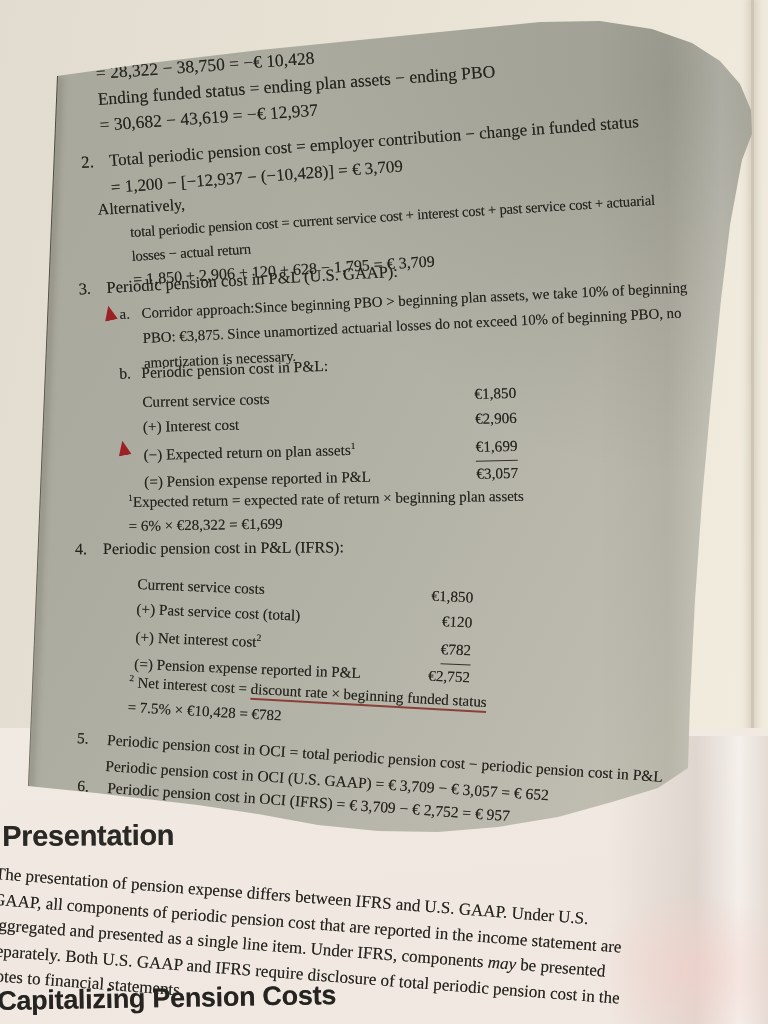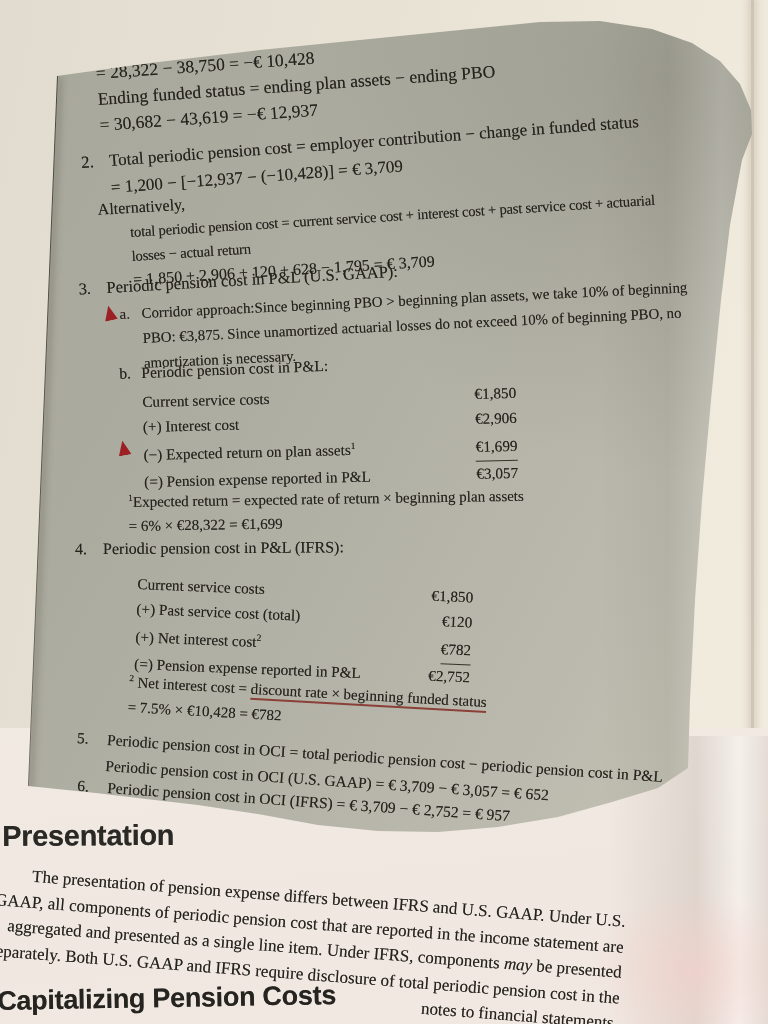--- a/index.html
+++ b/index.html
@@ -53,21 +53,21 @@
   #blk-3b{left:141px;top:364px;transform:rotate(-2.2deg);font-size:15.5px;}
   #tbl-1{left:142px;top:390px;transform:rotate(-1.4deg);font-size:15.2px;line-height:24.5px;width:374px;}
   #fn-1{left:128px;top:486px;transform:rotate(-0.9deg);font-size:15px;line-height:24px;}
   #blk-4{left:103px;top:540px;transform:rotate(-0.4deg);font-size:16px;}
   #tbl-2{left:138px;top:572px;transform:rotate(2.3deg);font-size:15.2px;line-height:24.5px;width:336px;}
   #fn-2{left:130px;top:666px;transform:rotate(3.2deg);font-size:15px;line-height:25px;}
   #blk-5{left:108px;top:727px;transform:rotate(3.8deg);font-size:15.5px;line-height:25.5px;}
   #blk-5 .num,#blk-6 .num{left:-30px;}
   #blk-6{left:108px;top:779px;transform:rotate(4deg);font-size:15.5px;}
 
-  .lower{position:absolute;inset:0;text-align:right;}
+  .lower{position:absolute;inset:0;}
   #h-presentation{left:2px;top:820px;font-family:"Liberation Sans",sans-serif;
     font-weight:bold;font-size:29px;letter-spacing:-.3px;color:#2a2925;transform:rotate(-.4deg);}
   #para{left:-4px;top:861px;transform:rotate(4.35deg);font-size:17px;line-height:25.5px;}
   #h-capitalizing{left:-3px;top:986px;font-family:"Liberation Sans",sans-serif;
     font-weight:bold;font-size:27px;letter-spacing:-.3px;color:#252420;transform:rotate(-1deg);}
 </style>
 </head>
 <body>
 
 <div class="photo">

